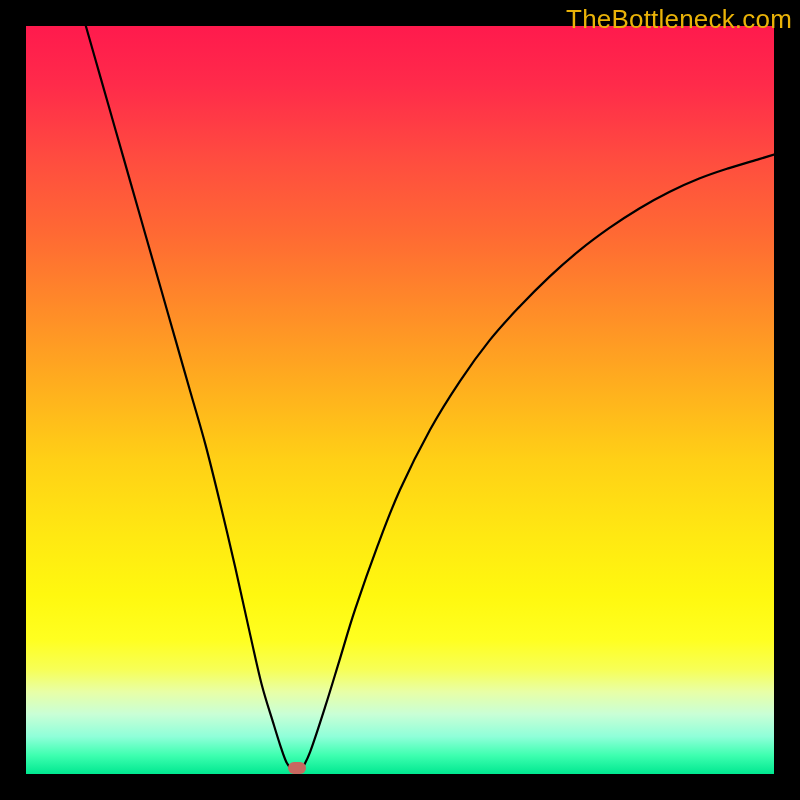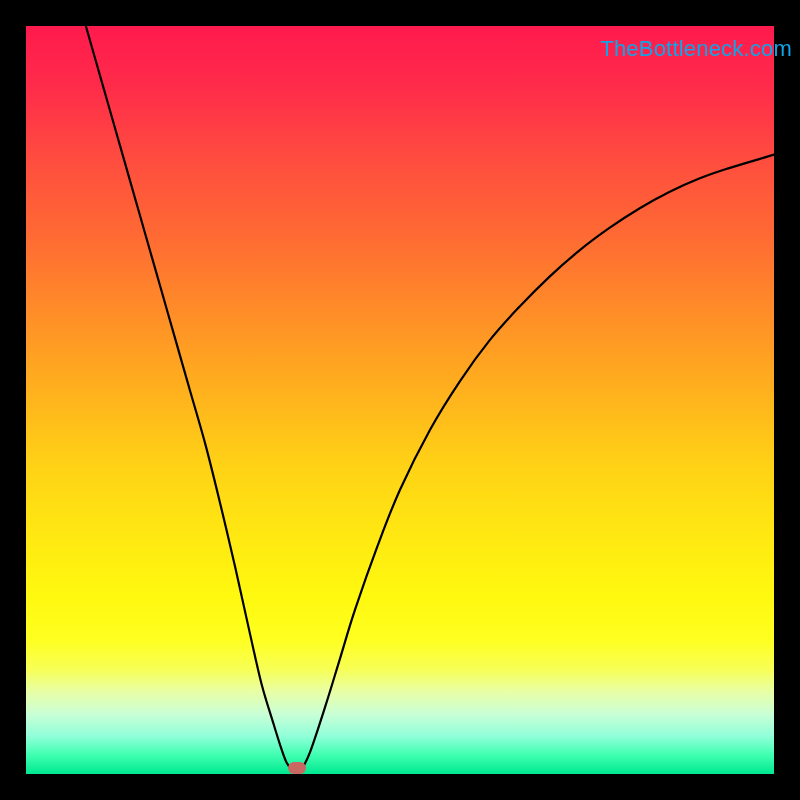--- a/index.html
+++ b/index.html
@@ -27,25 +27,24 @@
       #c9ffd6 92%,
       #8fffd9 95%,
       #3effb0 97.5%,
       #00e890 100%);
   }
   .attribution {
     position: absolute;
     top: 4px;
     right: 8px;
     font-family: Arial, Helvetica, sans-serif;
-    font-size: 22px;
+    font-size: 26px;
     font-weight: 500;
-    color: #0ea5e9;
+    color: #eab308;
     letter-spacing: 0.2px;
-    margin-top: 32px;
   }
   .curve {
     position: absolute;
     left: 26px;
     top: 26px;
     width: 748px;
     height: 748px;
     pointer-events: none;
   }
   .dot {

